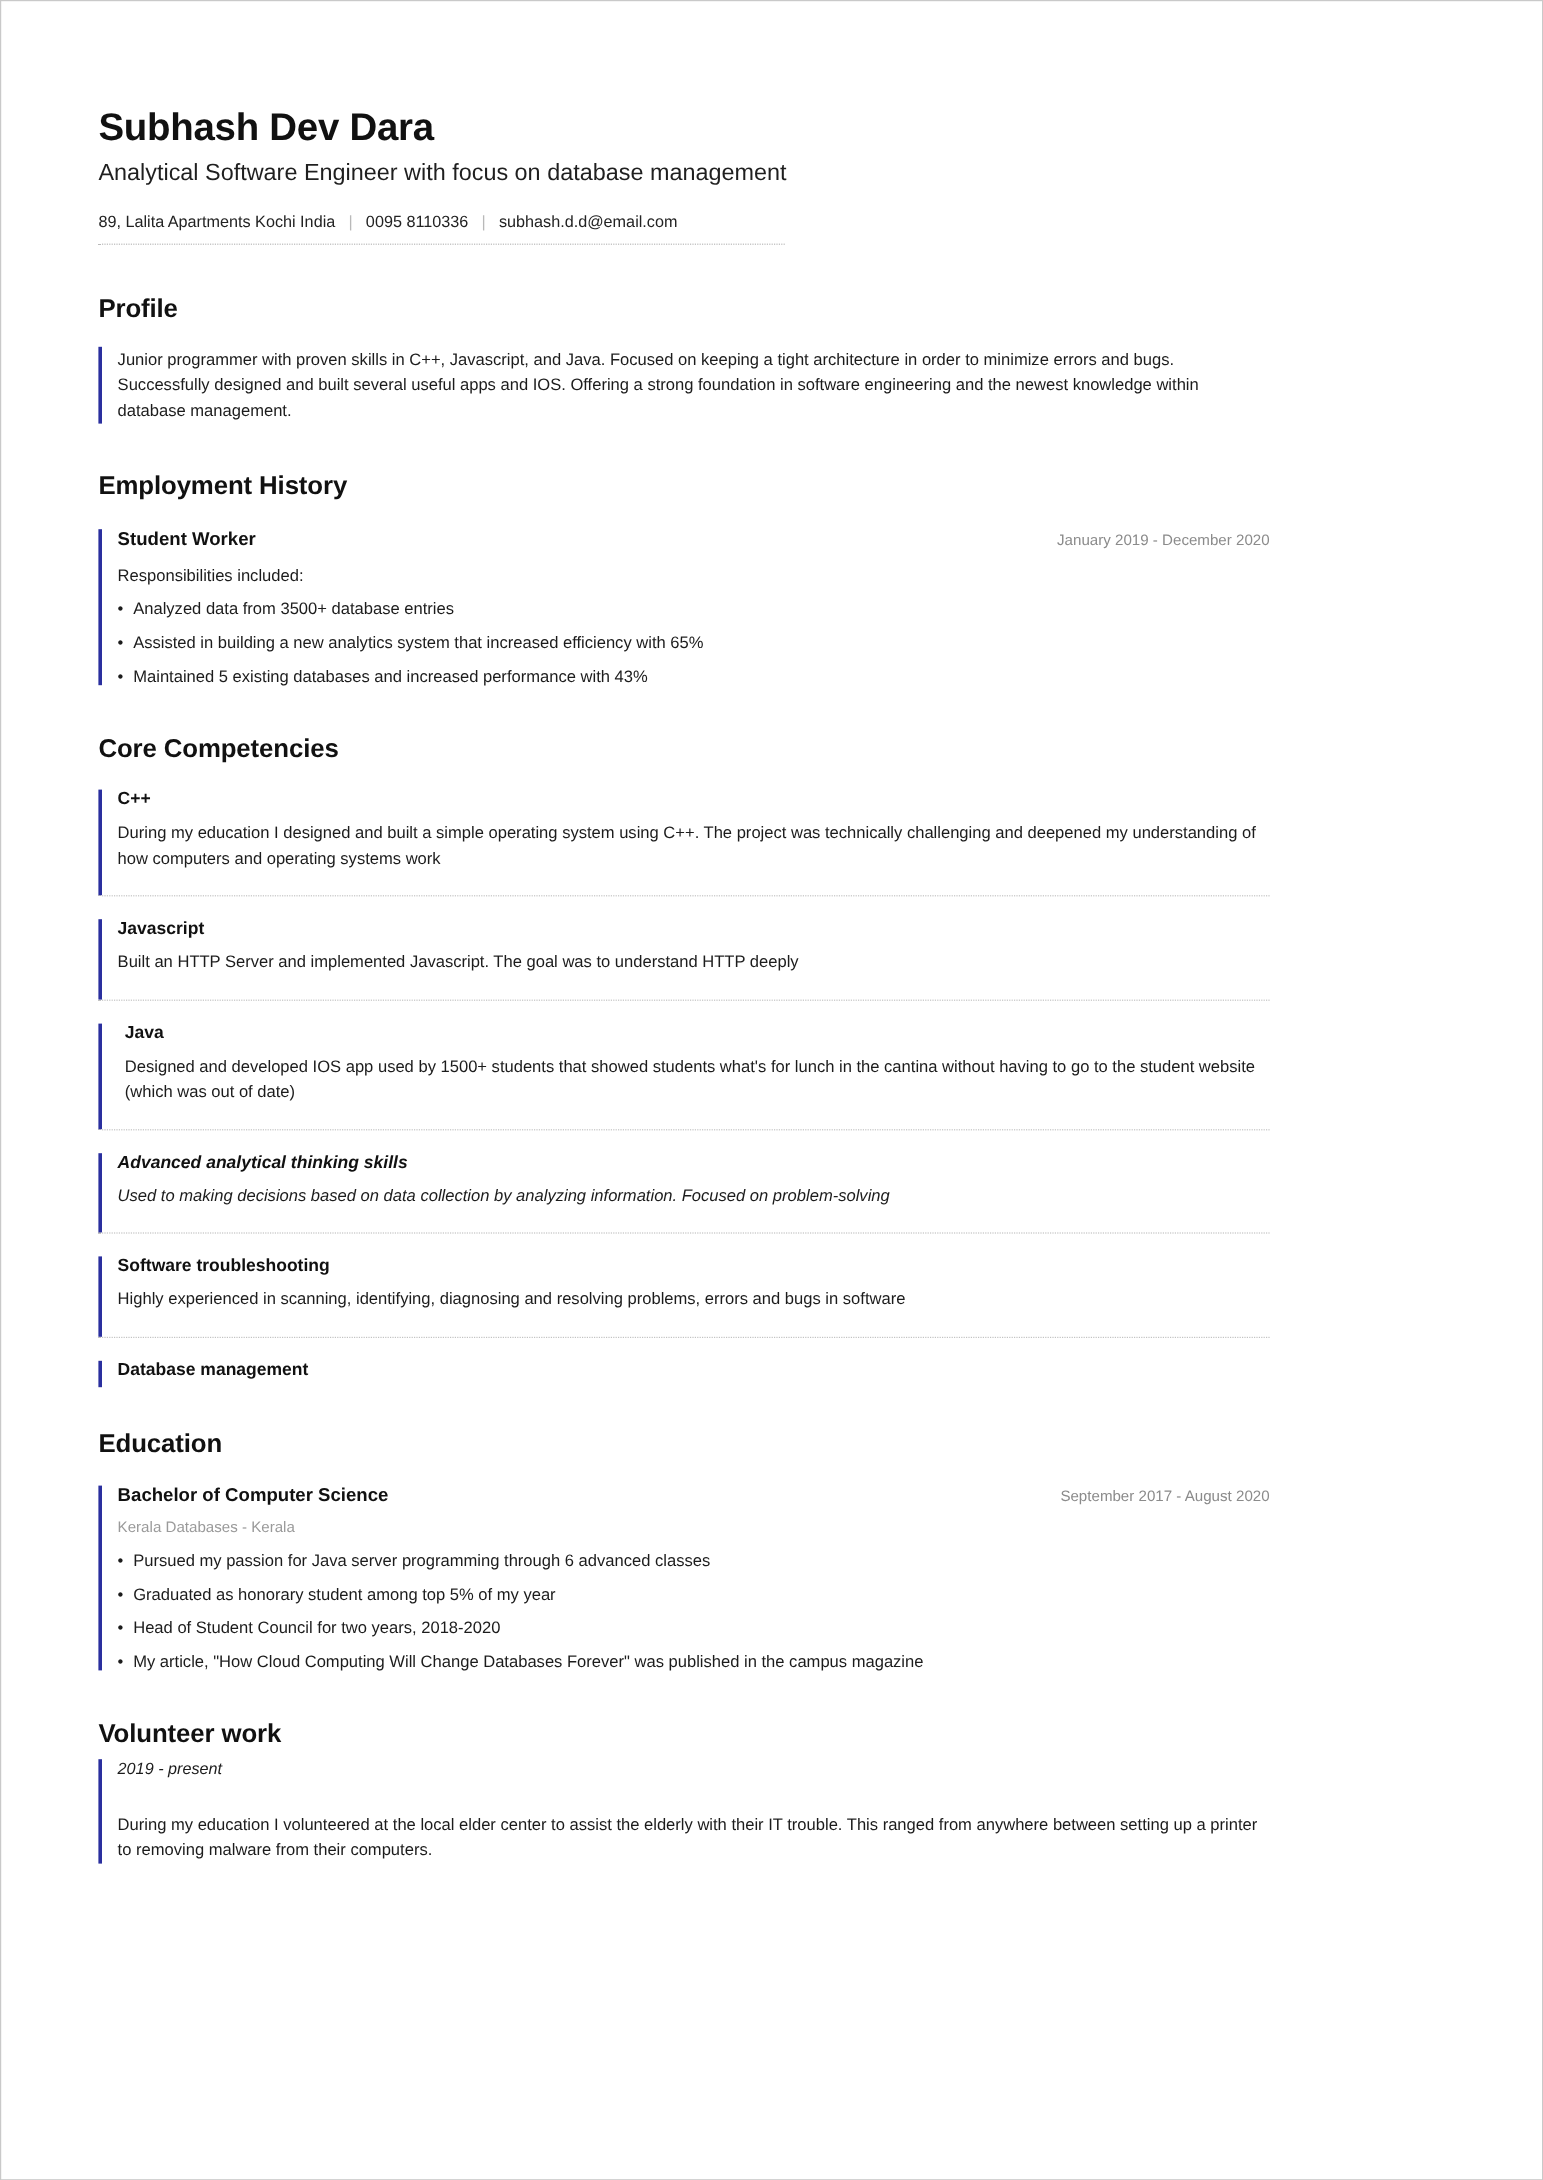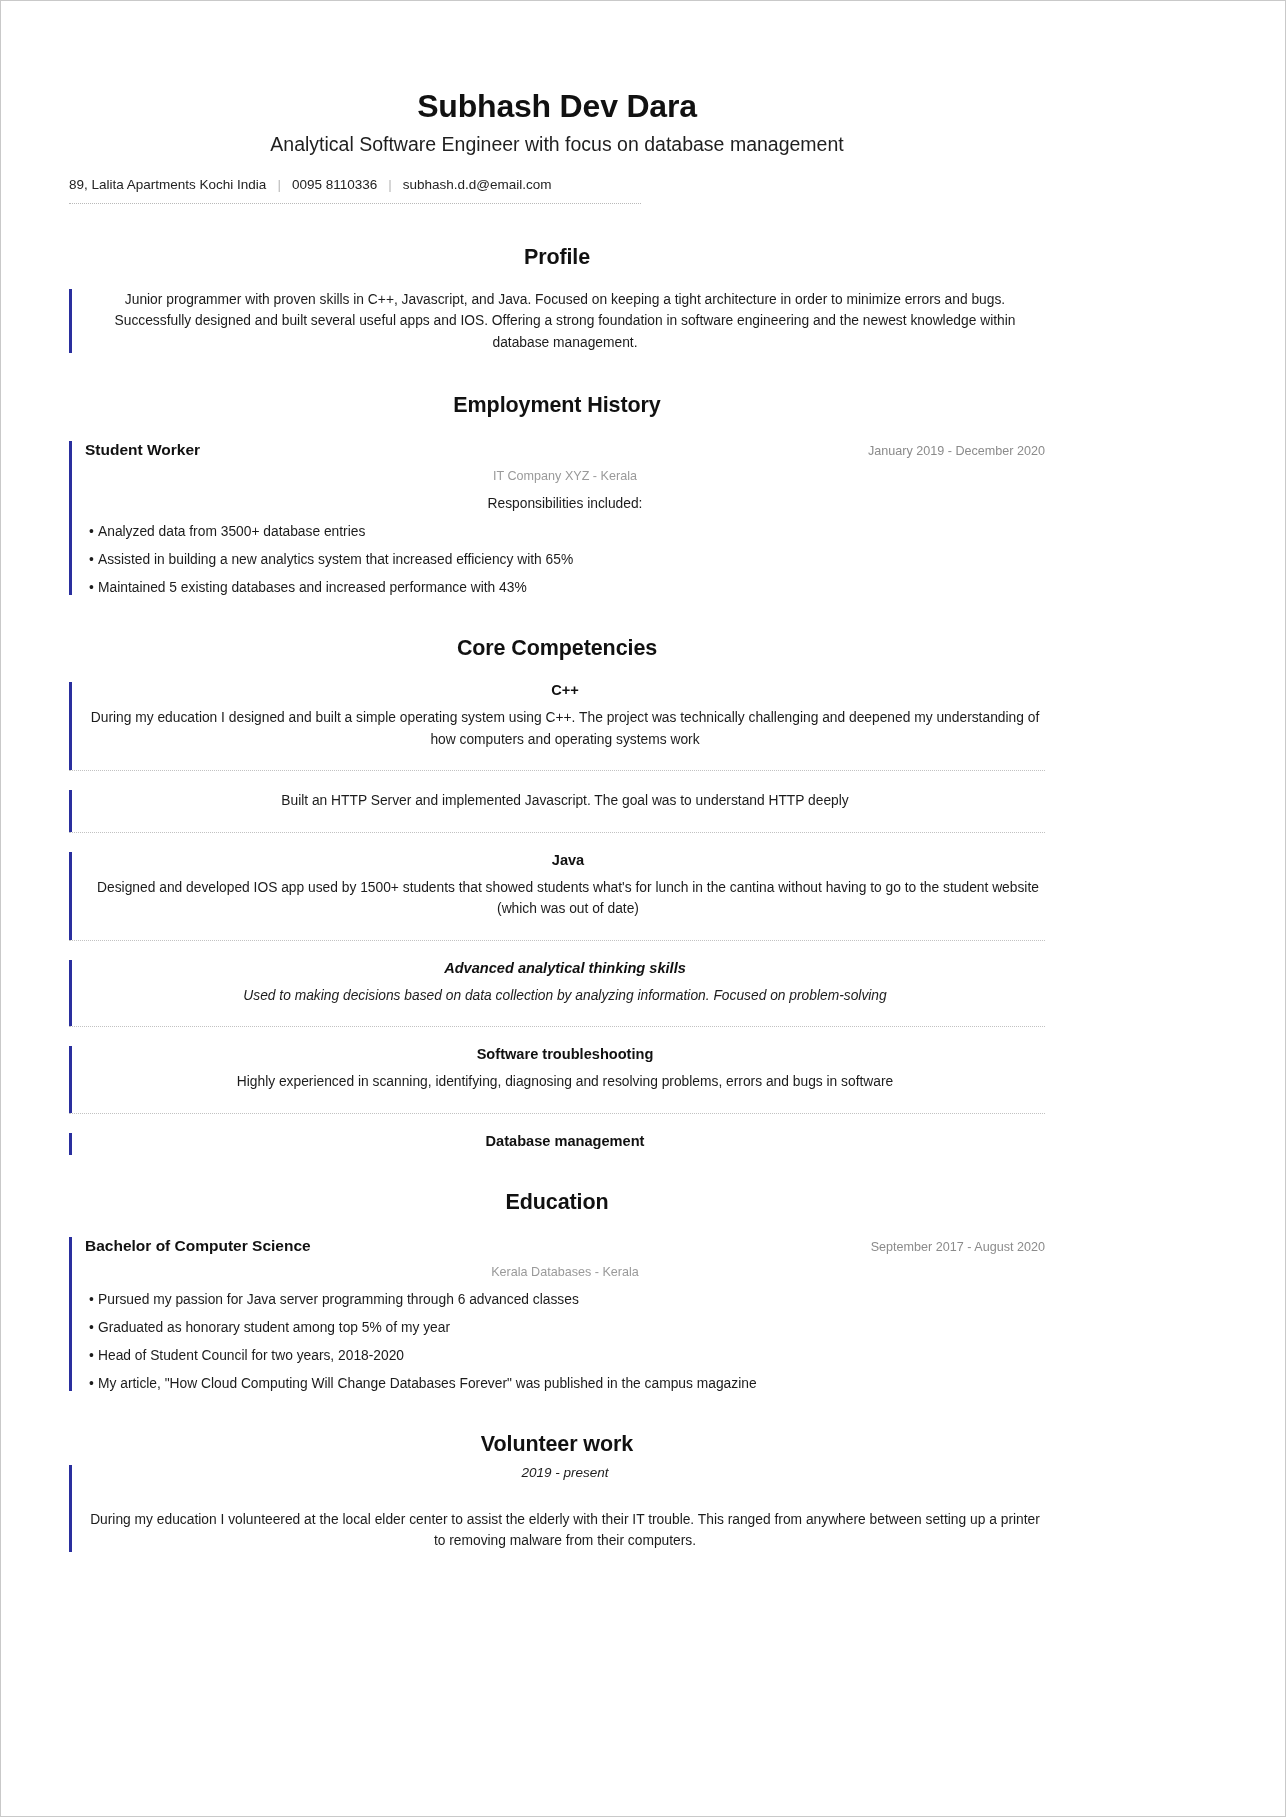--- a/index.html
+++ b/index.html
@@ -17,24 +17,23 @@
   .page {
     position: relative;
     width: 1286px;
     height: 1817px;
     background: #ffffff;
     box-sizing: border-box;
     border: 1px solid #c9c9c9;
   }
   .sheet {
     position: absolute;
-    left: 68px;
+    left: 81px;
     top: 0;
     width: 976px;
-    text-align: center;
   }
 
   
   .name {
     font-size: 32px;
     font-weight: bold;
     color: #111111;
     letter-spacing: -0.2px;
     margin-top: 88px;
     line-height: 1.1;
@@ -178,21 +177,20 @@
       </div>
     </div>
 
     <div style="margin-top:40px;">
       <div class="section-title">Employment History</div>
       <div class="bar-block" style="margin-top:23px;">
         <div class="entry-head">
           <div class="entry-title">Student Worker</div>
           <div class="entry-date">January 2019 - December 2020</div>
         </div>
-        <div class="entry-org">IT Company XYZ - Kerala</div>
         <div class="entry-intro">Responsibilities included:</div>
         <div class="bullet">
           <span class="dot">•</span>
           <span>Analyzed data from 3500+ database entries</span>
         </div>
         <div class="bullet">
           <span class="dot">•</span>
           <span>Assisted in building a new analytics system that increased efficiency with 65%</span>
         </div>
         <div class="bullet">
@@ -205,20 +203,21 @@
     <div style="margin-top:41px;">
       <div class="section-title">Core Competencies</div>
 
       <div class="bar-block comp-item" style="margin-top:21px;padding-bottom:20px;">
         <div class="comp-title">C++</div>
         <div class="comp-desc">During my education I designed and built a simple operating system using C++. The project was technically challenging and deepened my understanding of how computers and operating systems work</div>
       </div>
 
       <div class="comp-sep"></div>
       <div class="bar-block comp-item" style="margin-top:19px;padding-bottom:20px;">
+        <div class="comp-title">Javascript</div>
         <div class="comp-desc">Built an HTTP Server and implemented Javascript. The goal was to understand HTTP deeply</div>
       </div>
 
       <div class="comp-sep"></div>
       <div class="bar-block comp-item" style="margin-top:19px;padding-bottom:20px;padding-left:22px;">
         <div class="comp-title">Java</div>
         <div class="comp-desc">Designed and developed IOS app used by 1500+ students that showed students what's for lunch in the cantina without having to go to the student website (which was out of date)</div>
       </div>
 
       <div class="comp-sep"></div>

